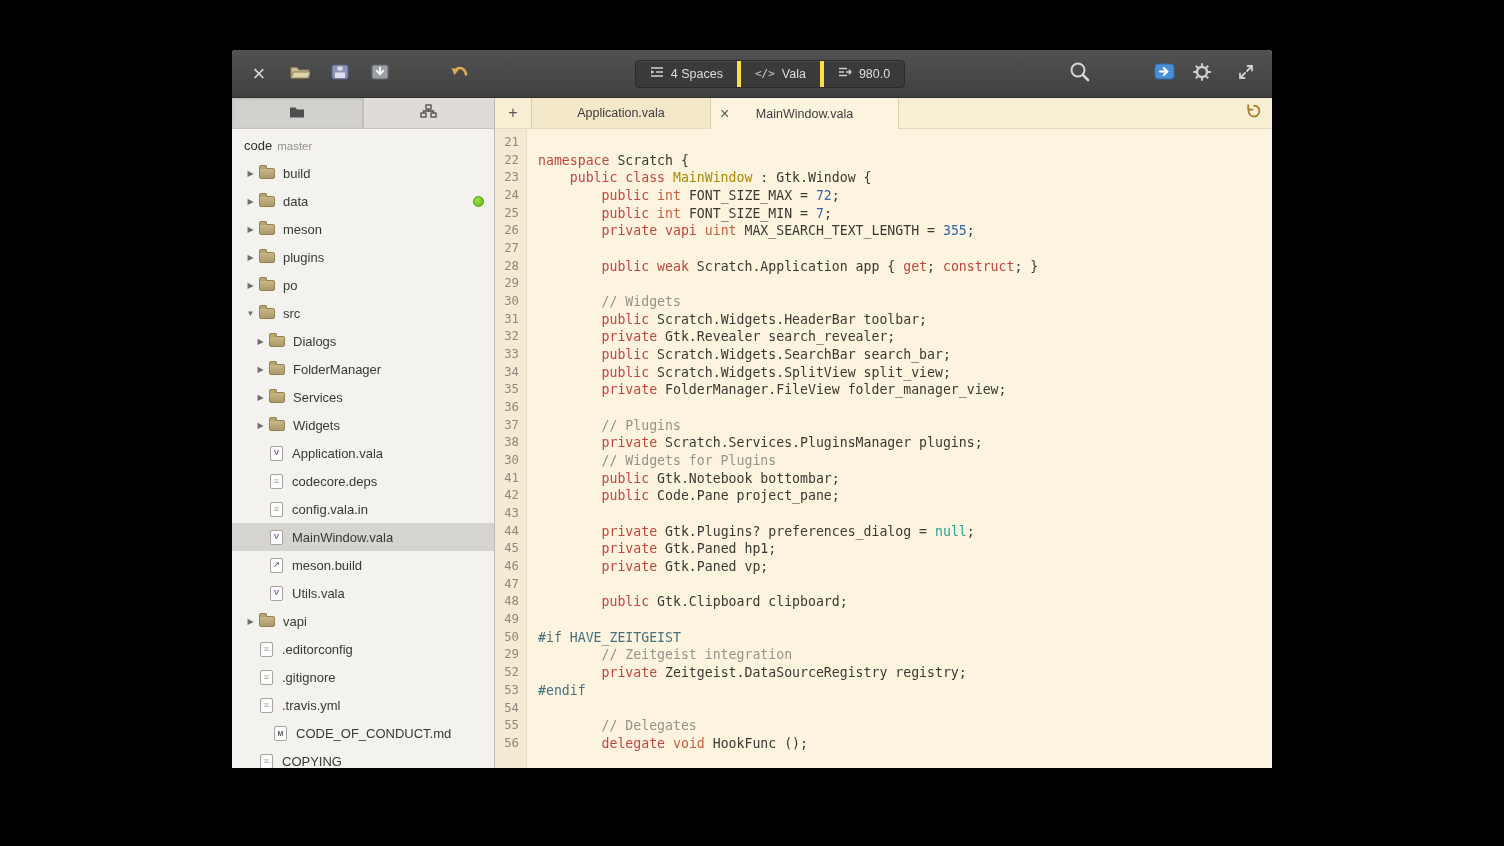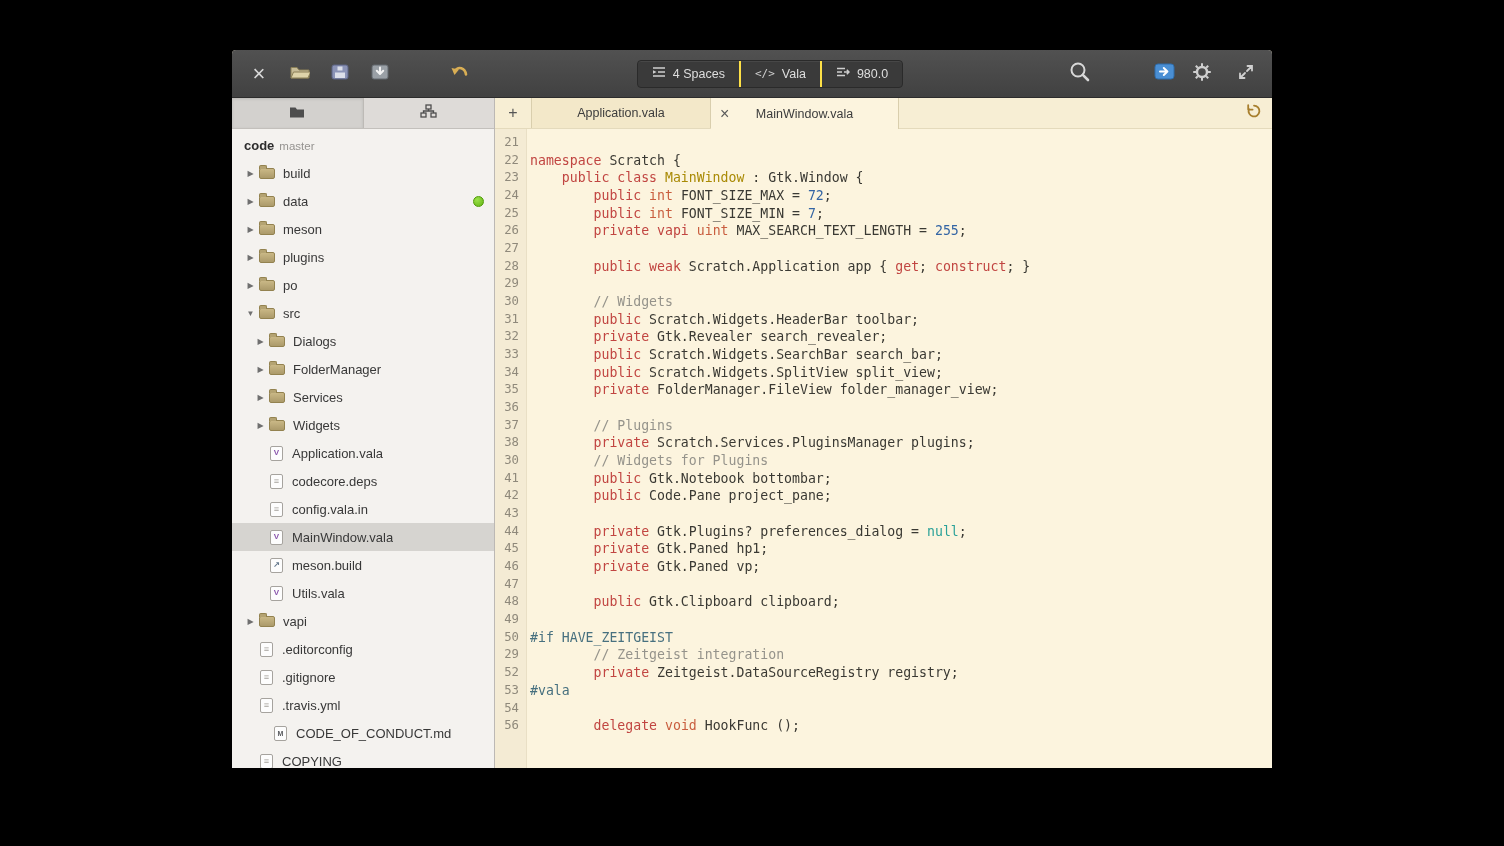--- a/index.html
+++ b/index.html
@@ -9,39 +9,39 @@
   
   .toolbar{height:48px;flex:0 0 48px;background:linear-gradient(#515151,#414141);border-bottom:1px solid #2c2c2c;display:flex;align-items:center;padding:0 10px;box-sizing:border-box;}
   .tb-btn{width:32px;height:32px;display:flex;align-items:center;justify-content:center;flex:0 0 auto;cursor:default;}
   .tb-close{font-size:22px;color:#d9d9d9;margin-left:2px;line-height:1;}
   .tb-open{margin-left:10px;}
   .tb-saveas{margin-left:8px;}
   .tb-download{margin-left:8px;}
   .tb-undo{margin-left:48px;}
   .tb-center{flex:1;display:flex;justify-content:center;align-items:center;}
   .segments{display:flex;height:26px;background:#3a3a3a;border:1px solid #2a2a2a;border-radius:4px;overflow:hidden;box-shadow:inset 0 1px 0 rgba(255,255,255,.07);}
-  .segment{display:flex;align-items:center;gap:7px;padding:0 14px;color:#dedede;font-size:12.5px;border-right:2px solid #fde047;white-space:nowrap;}
+  .segment{display:flex;align-items:center;gap:7px;padding:0 14px;color:#dedede;font-size:12.5px;border-right:4px solid #fde047;white-space:nowrap;}
   .segment:last-child{border-right:none;}
   .seg-glyph{font-family:"DejaVu Sans Mono",monospace;font-size:11px;color:#cfcfcf;}
   .tb-right{display:flex;align-items:center;}
   .tb-search{margin-right:52px;}
   .tb-share{margin-right:6px;}
   .tb-gear{margin-right:12px;}
 
   
   .content{flex:1;display:flex;min-height:0;}
 
   
   .sidebar{width:262px;flex:0 0 262px;background:#f4f2ef;border-right:1px solid #bcb8b4;display:flex;flex-direction:column;min-height:0;}
   .sidebar-tabs{height:30px;flex:0 0 30px;display:flex;border-bottom:1px solid #c3c0bc;}
   .side-tab{flex:1;display:flex;align-items:center;justify-content:center;}
   .side-tab.active{background:#d3d1ce;box-shadow:inset 0 1px 3px rgba(0,0,0,.12);}
   .side-tab.inactive{background:#dedbd8;border-left:1px solid #bdbab6;}
   .project-header{height:27px;flex:0 0 27px;display:flex;align-items:center;padding-left:12px;gap:5px;margin-top:3px;}
-  .project-name{font-size:13px;font-weight:bold;color:#2d2d2d;}
+  .project-name{font-size:13px;font-weight:normal;color:#2d2d2d;}
   .project-branch{font-size:11.5px;color:#959390;}
   .tree{flex:1;overflow:hidden;font-size:13px;color:#383838;}
   .tree-row{height:28px;display:flex;align-items:center;box-sizing:border-box;}
   .tree-row.selected{background:#d6d4d0;}
   .expander{width:17px;flex:0 0 17px;font-size:8px;color:#6f6f6f;text-align:center;}
   .folder-icon{width:16px;height:11px;flex:0 0 16px;background:linear-gradient(#cab886,#ab9a6a);border:1px solid #93824f;border-radius:2px;position:relative;margin-right:8px;box-sizing:border-box;}
   .folder-icon::before{content:"";position:absolute;top:-4px;left:-1px;width:6px;height:3px;background:#b4a372;border:1px solid #93824f;border-bottom:none;border-radius:2px 2px 0 0;}
   .file-icon{width:13px;height:15px;flex:0 0 13px;background:#fdfdfd;border:1px solid #a6a39e;border-radius:2px;margin-right:9px;margin-left:1px;display:flex;align-items:center;justify-content:center;font-size:8px;line-height:1;box-sizing:border-box;}
   .icon-vala{color:#8a56ad;font-weight:bold;}
   .icon-text{color:#a5a29c;font-size:9px;}
@@ -57,21 +57,21 @@
   .tab{display:flex;align-items:center;justify-content:center;font-size:12.5px;color:#3c3c3c;box-sizing:border-box;position:relative;white-space:nowrap;}
   .tab.inactive{width:180px;background:#f3e8c9;border-left:1px solid #d9cead;border-right:1px solid #d9cead;}
   .tab.active{width:188px;background:#fcf4de;border-right:1px solid #d9cead;margin-bottom:-1px;}
   .tab-close{position:absolute;left:9px;top:50%;transform:translateY(-50%);font-size:16px;color:#5a5a5a;line-height:1;}
   .tabbar-fill{flex:1;}
   .history-btn{width:36px;flex:0 0 36px;display:flex;align-items:center;justify-content:center;}
 
   .code{flex:1;min-height:0;overflow:hidden;font-family:"DejaVu Sans Mono",monospace;font-size:13.2px;background:linear-gradient(90deg,#f4ebd4 0,#f4ebd4 31px,#e9dfc5 31px,#e9dfc5 32px,#fcf4de 32px);padding-top:5px;box-sizing:border-box;}
   .code-line{display:flex;height:17.68px;line-height:17.68px;white-space:pre;}
   .ln{width:31px;flex:0 0 31px;text-align:right;padding-right:7px;box-sizing:border-box;color:#8f897b;font-size:12.3px;}
-  .lt{padding-left:4px;}
+  .lt{padding-left:12px;}
   .tk-pl{color:#3a3933;}
   .tk-kw{color:#c14541;}
   .tk-ty{color:#c95e3f;}
   .tk-num{color:#3465a4;}
   .tk-com{color:#95938b;}
   .tk-pp{color:#47707f;}
   .tk-cls{color:#a98a05;}
   .tk-nul{color:#2aa198;}
 </style>
 </head>
@@ -354,21 +354,21 @@
                 </svg>
             </span>
           </div>
         </div>
         <div class="code">
             <div class="code-line"><span class="ln">21</span><span class="lt"></span></div>
             <div class="code-line"><span class="ln">22</span><span class="lt"><span class="tk-kw">namespace</span><span class="tk-pl"> Scratch {</span></span></div>
             <div class="code-line"><span class="ln">23</span><span class="lt"><span class="tk-pl">    </span><span class="tk-kw">public class </span><span class="tk-cls">MainWindow</span><span class="tk-pl"> : Gtk.Window {</span></span></div>
             <div class="code-line"><span class="ln">24</span><span class="lt"><span class="tk-pl">        </span><span class="tk-kw">public </span><span class="tk-ty">int</span><span class="tk-pl"> FONT_SIZE_MAX = </span><span class="tk-num">72</span><span class="tk-pl">;</span></span></div>
             <div class="code-line"><span class="ln">25</span><span class="lt"><span class="tk-pl">        </span><span class="tk-kw">public </span><span class="tk-ty">int</span><span class="tk-pl"> FONT_SIZE_MIN = </span><span class="tk-num">7</span><span class="tk-pl">;</span></span></div>
-            <div class="code-line"><span class="ln">26</span><span class="lt"><span class="tk-pl">        </span><span class="tk-kw">private vapi </span><span class="tk-ty">uint</span><span class="tk-pl"> MAX_SEARCH_TEXT_LENGTH = </span><span class="tk-num">255</span><span class="tk-pl">;</span></span></div>
+            <div class="code-line"><span class="ln">26</span><span class="lt"><span class="tk-pl">        </span><span class="tk-kw">private vapi </span><span class="tk-ty">uint</span><span class="tk-pl"> MAX_SEARCH_TEXT_LENGTH = </span><span class="tk-num">355</span><span class="tk-pl">;</span></span></div>
             <div class="code-line"><span class="ln">27</span><span class="lt"></span></div>
             <div class="code-line"><span class="ln">28</span><span class="lt"><span class="tk-pl">        </span><span class="tk-kw">public weak</span><span class="tk-pl"> Scratch.Application app { </span><span class="tk-kw">get</span><span class="tk-pl">; </span><span class="tk-kw">construct</span><span class="tk-pl">; }</span></span></div>
             <div class="code-line"><span class="ln">29</span><span class="lt"></span></div>
             <div class="code-line"><span class="ln">30</span><span class="lt"><span class="tk-pl">        </span><span class="tk-com">// Widgets</span></span></div>
             <div class="code-line"><span class="ln">31</span><span class="lt"><span class="tk-pl">        </span><span class="tk-kw">public</span><span class="tk-pl"> Scratch.Widgets.HeaderBar toolbar;</span></span></div>
             <div class="code-line"><span class="ln">32</span><span class="lt"><span class="tk-pl">        </span><span class="tk-kw">private</span><span class="tk-pl"> Gtk.Revealer search_revealer;</span></span></div>
             <div class="code-line"><span class="ln">33</span><span class="lt"><span class="tk-pl">        </span><span class="tk-kw">public</span><span class="tk-pl"> Scratch.Widgets.SearchBar search_bar;</span></span></div>
             <div class="code-line"><span class="ln">34</span><span class="lt"><span class="tk-pl">        </span><span class="tk-kw">public</span><span class="tk-pl"> Scratch.Widgets.SplitView split_view;</span></span></div>
             <div class="code-line"><span class="ln">35</span><span class="lt"><span class="tk-pl">        </span><span class="tk-kw">private</span><span class="tk-pl"> FolderManager.FileView folder_manager_view;</span></span></div>
             <div class="code-line"><span class="ln">36</span><span class="lt"></span></div>
@@ -380,21 +380,22 @@
             <div class="code-line"><span class="ln">43</span><span class="lt"></span></div>
             <div class="code-line"><span class="ln">44</span><span class="lt"><span class="tk-pl">        </span><span class="tk-kw">private</span><span class="tk-pl"> Gtk.Plugins? preferences_dialog = </span><span class="tk-nul">null</span><span class="tk-pl">;</span></span></div>
             <div class="code-line"><span class="ln">45</span><span class="lt"><span class="tk-pl">        </span><span class="tk-kw">private</span><span class="tk-pl"> Gtk.Paned hp1;</span></span></div>
             <div class="code-line"><span class="ln">46</span><span class="lt"><span class="tk-pl">        </span><span class="tk-kw">private</span><span class="tk-pl"> Gtk.Paned vp;</span></span></div>
             <div class="code-line"><span class="ln">47</span><span class="lt"></span></div>
             <div class="code-line"><span class="ln">48</span><span class="lt"><span class="tk-pl">        </span><span class="tk-kw">public</span><span class="tk-pl"> Gtk.Clipboard clipboard;</span></span></div>
             <div class="code-line"><span class="ln">49</span><span class="lt"></span></div>
             <div class="code-line"><span class="ln">50</span><span class="lt"><span class="tk-pp">#if HAVE_ZEITGEIST</span></span></div>
             <div class="code-line"><span class="ln">29</span><span class="lt"><span class="tk-pl">        </span><span class="tk-com">// Zeitgeist integration</span></span></div>
             <div class="code-line"><span class="ln">52</span><span class="lt"><span class="tk-pl">        </span><span class="tk-kw">private</span><span class="tk-pl"> Zeitgeist.DataSourceRegistry registry;</span></span></div>
-            <div class="code-line"><span class="ln">53</span><span class="lt"><span class="tk-pp">#vala</span></span></div>
+            <div class="code-line"><span class="ln">53</span><span class="lt"><span class="tk-pp">#endif</span></span></div>
             <div class="code-line"><span class="ln">54</span><span class="lt"></span></div>
+            <div class="code-line"><span class="ln">55</span><span class="lt"><span class="tk-pl">        </span><span class="tk-com">// Delegates</span></span></div>
             <div class="code-line"><span class="ln">56</span><span class="lt"><span class="tk-pl">        </span><span class="tk-kw">delegate </span><span class="tk-ty">void</span><span class="tk-pl"> HookFunc ();</span></span></div>
           </div>
       </div>
 
     </div>
   </div>
 </div>
 
 </body></html>

